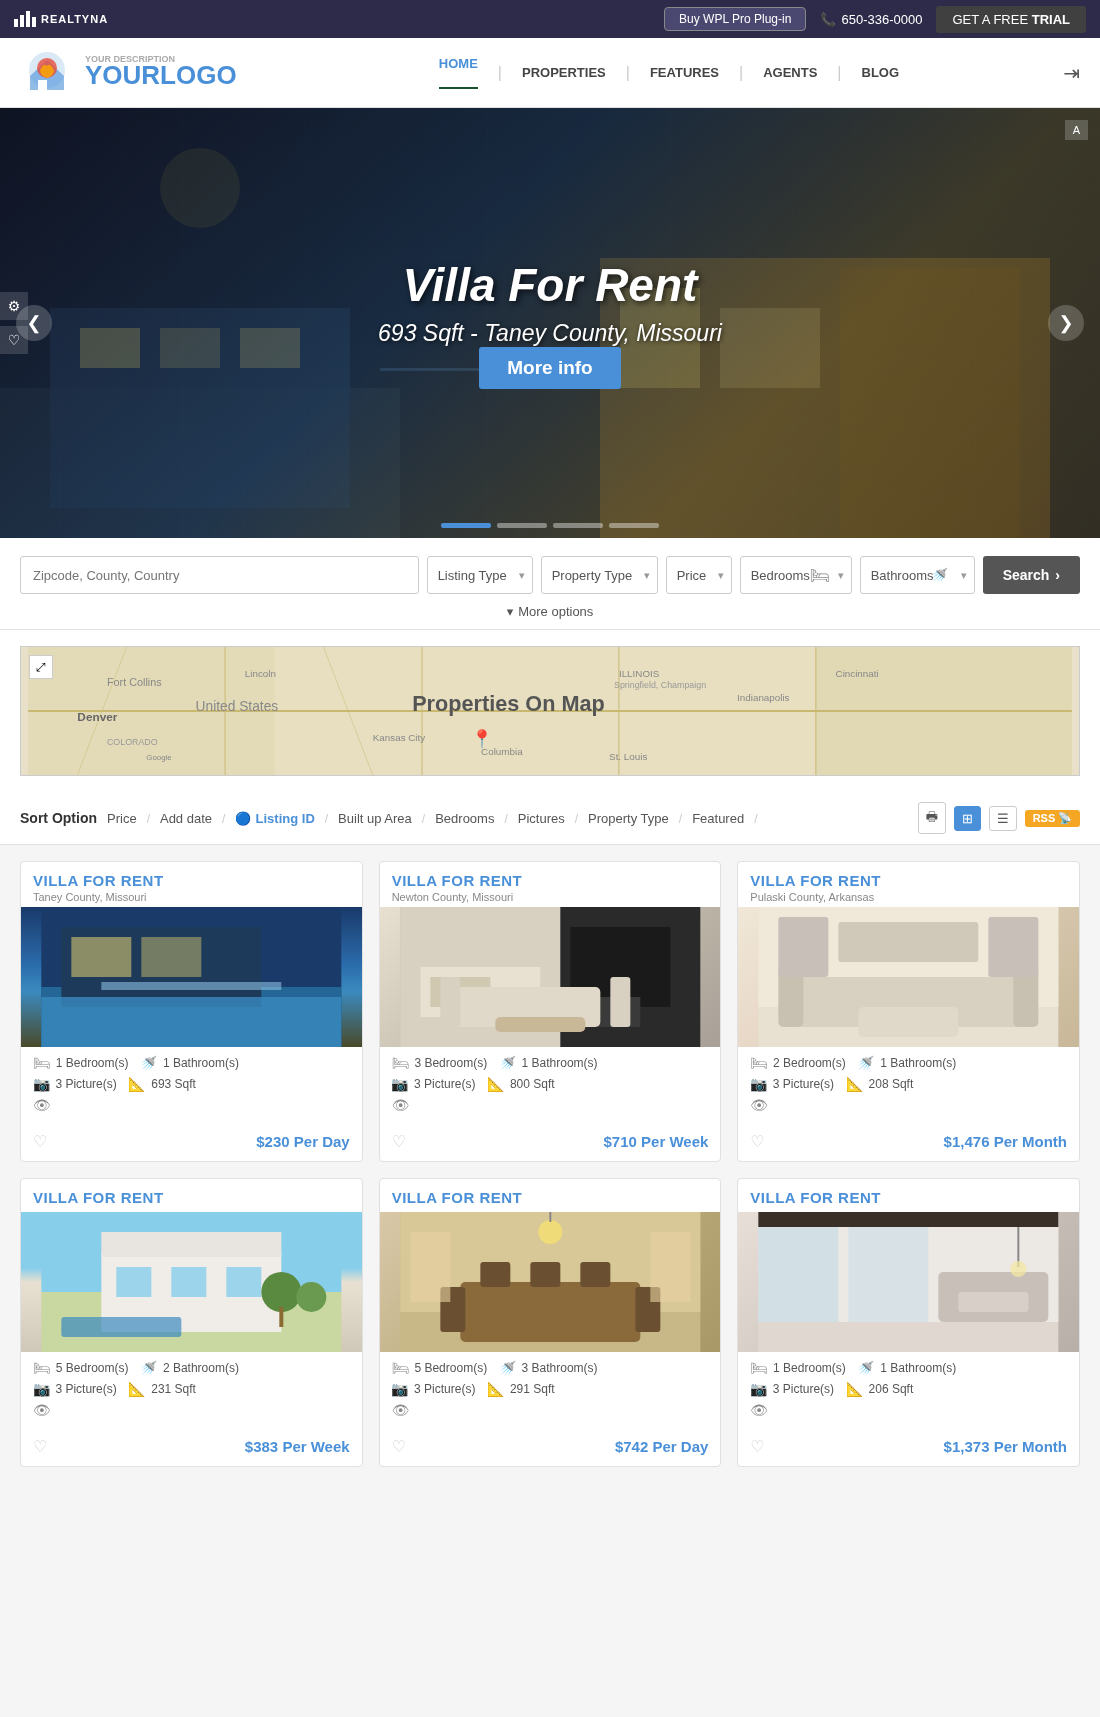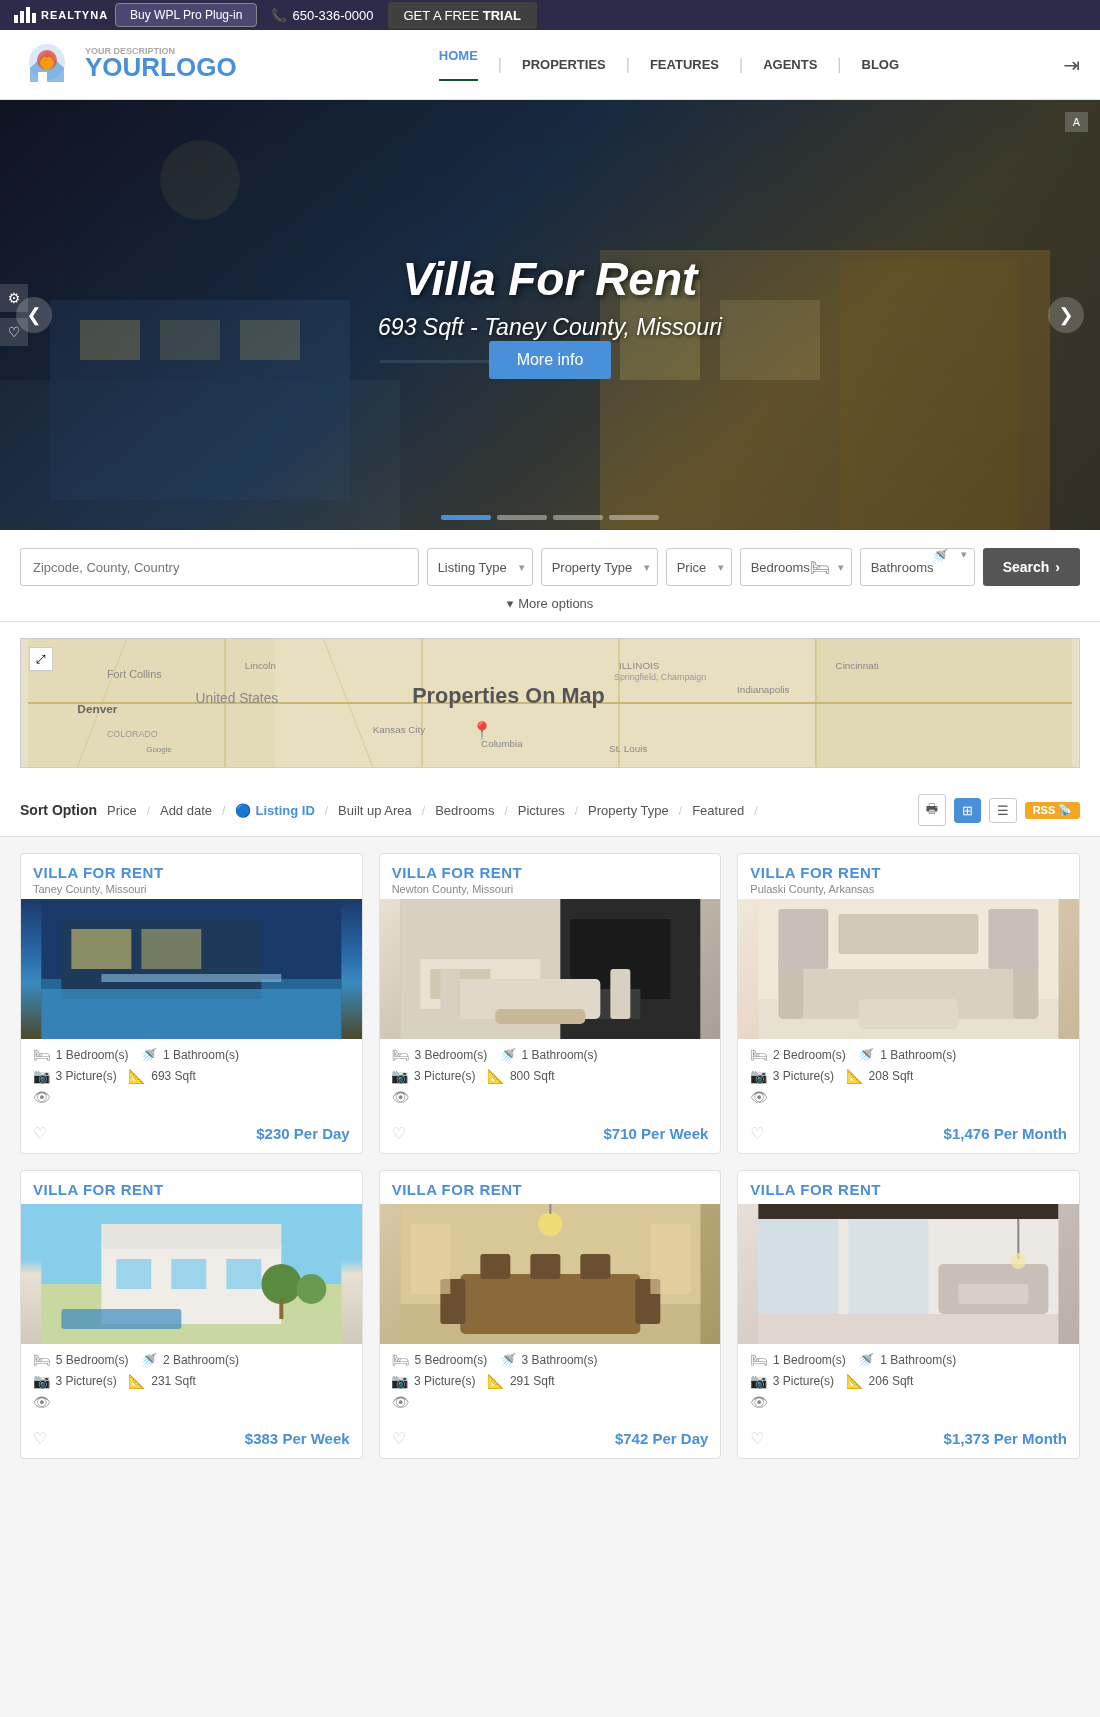--- a/index.html
+++ b/index.html
@@ -3,23 +3,23 @@
   <meta charset="utf-8">
   <style>
     * { box-sizing: border-box; margin: 0; padding: 0; }
     body { font-family: Arial, sans-serif; background: #f5f5f5; width: 1100px; }
 
     
     .top-bar {
       background: #2d2a4a;
       display: flex;
       align-items: center;
-      justify-content: flex-start;
+      justify-content: space-between;
       padding: 6px 14px;
-      height: 30px;
+      height: 38px;
       gap: 7px;
     }
     .top-bar-left { display: flex; align-items: center; gap: 8px; }
     .top-bar-logo { display: flex; align-items: center; gap: 5px; }
     .top-bar-logo .bars { display: flex; gap: 2px; align-items: flex-end; }
     .top-bar-logo .bar { background: #fff; width: 4px; }
     .top-bar-logo .bar1 { height: 8px; }
     .top-bar-logo .bar2 { height: 12px; }
     .top-bar-logo .bar3 { height: 16px; }
     .top-bar-logo .bar4 { height: 10px; }
@@ -102,24 +102,24 @@
       font-size: 23px;
       font-style: italic;
       text-shadow: 1px 1px 4px rgba(0,0,0,0.7);
       margin-bottom: 0;
     }
     .hero-btn {
       background: #4a90d9;
       color: #fff;
       border: none;
       padding: 10px 28px;
-      font-size: 16px;
+      font-size: 19px;
       cursor: pointer;
       border-radius: 3px;
-      font-weight: 400;
+      font-weight: 700;
     }
     .hero-arrow-left, .hero-arrow-right {
       position: absolute;
       top: 50%;
       transform: translateY(-50%);
       background: rgba(255,255,255,0.2);
       border: none;
       color: #fff;
       width: 36px;
       height: 36px;
@@ -536,21 +536,21 @@
       </select>
     </div>
 
     <div class="select-wrapper" style="display:flex;align-items:center;">
       <select class="search-select" style="padding-right:40px;">
         <option>Bedrooms</option>
       </select>
       <span style="position:absolute;left:70px;font-size:16px;color:#888;pointer-events:none;">🛏</span>
     </div>
 
-    <div class="select-wrapper" style="display:flex;align-items:flex-start;">
+    <div class="select-wrapper" style="display:flex;align-items:center;">
       <select class="search-select" style="padding-right:40px;">
         <option>Bathrooms</option>
       </select>
       <span style="position:absolute;left:72px;font-size:14px;color:#888;pointer-events:none;">🚿</span>
     </div>
 
     <button class="search-btn">
       <span>Search</span>
       <span>›</span>
     </button>

